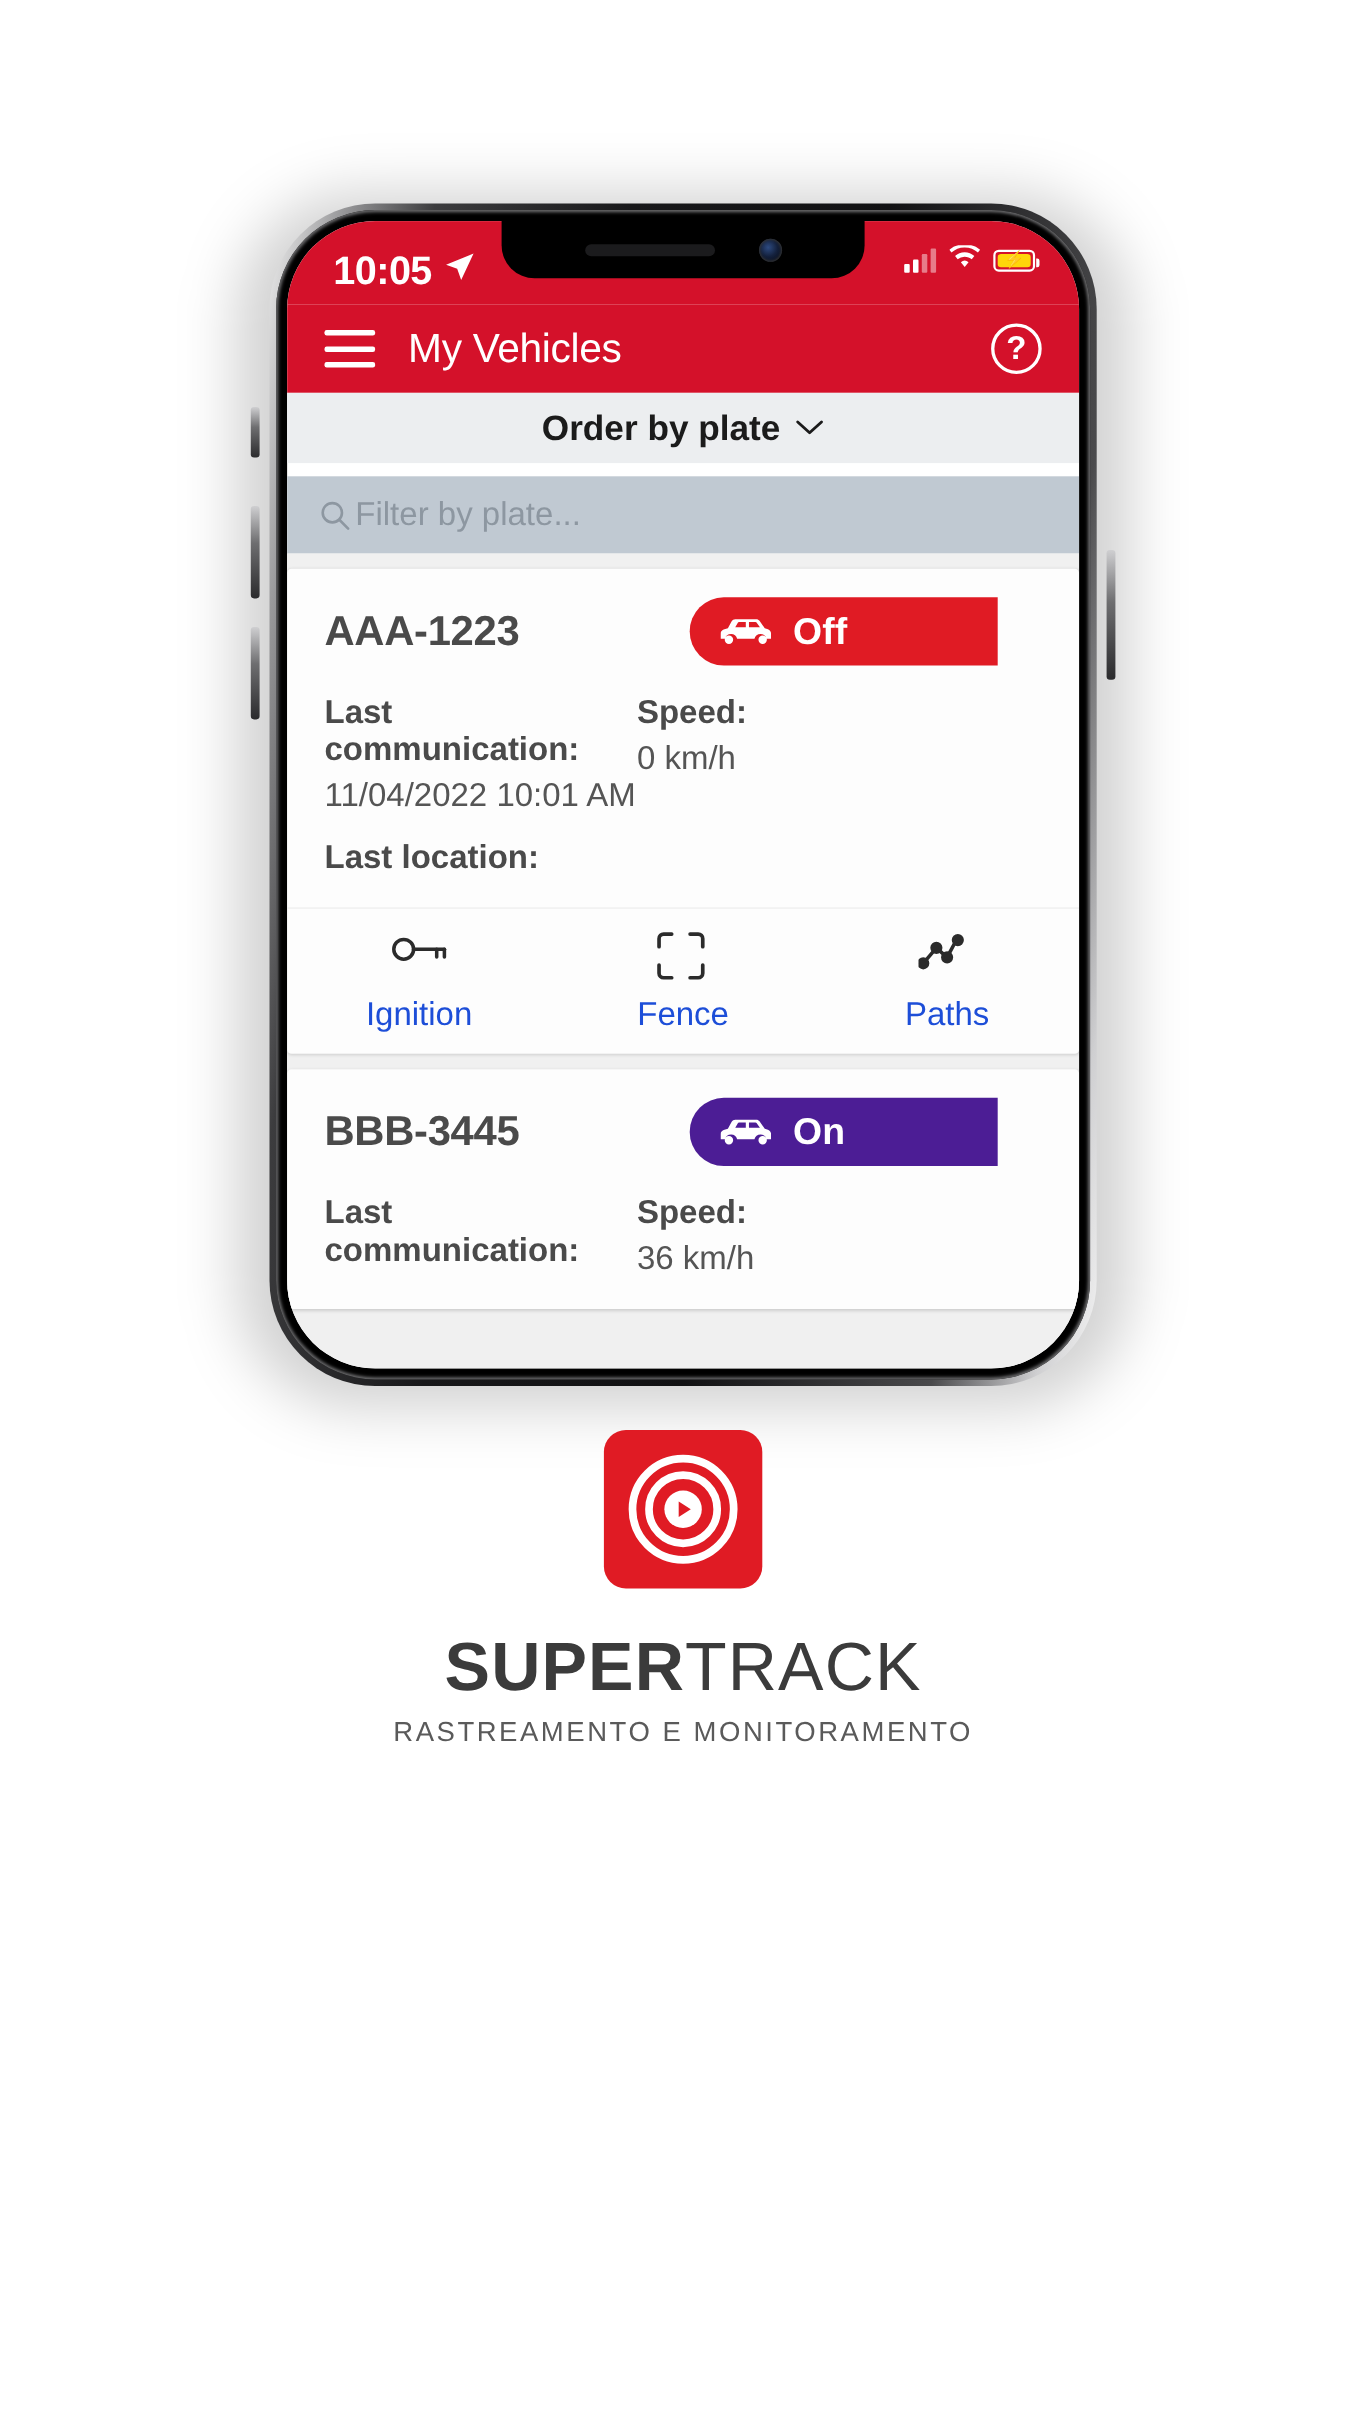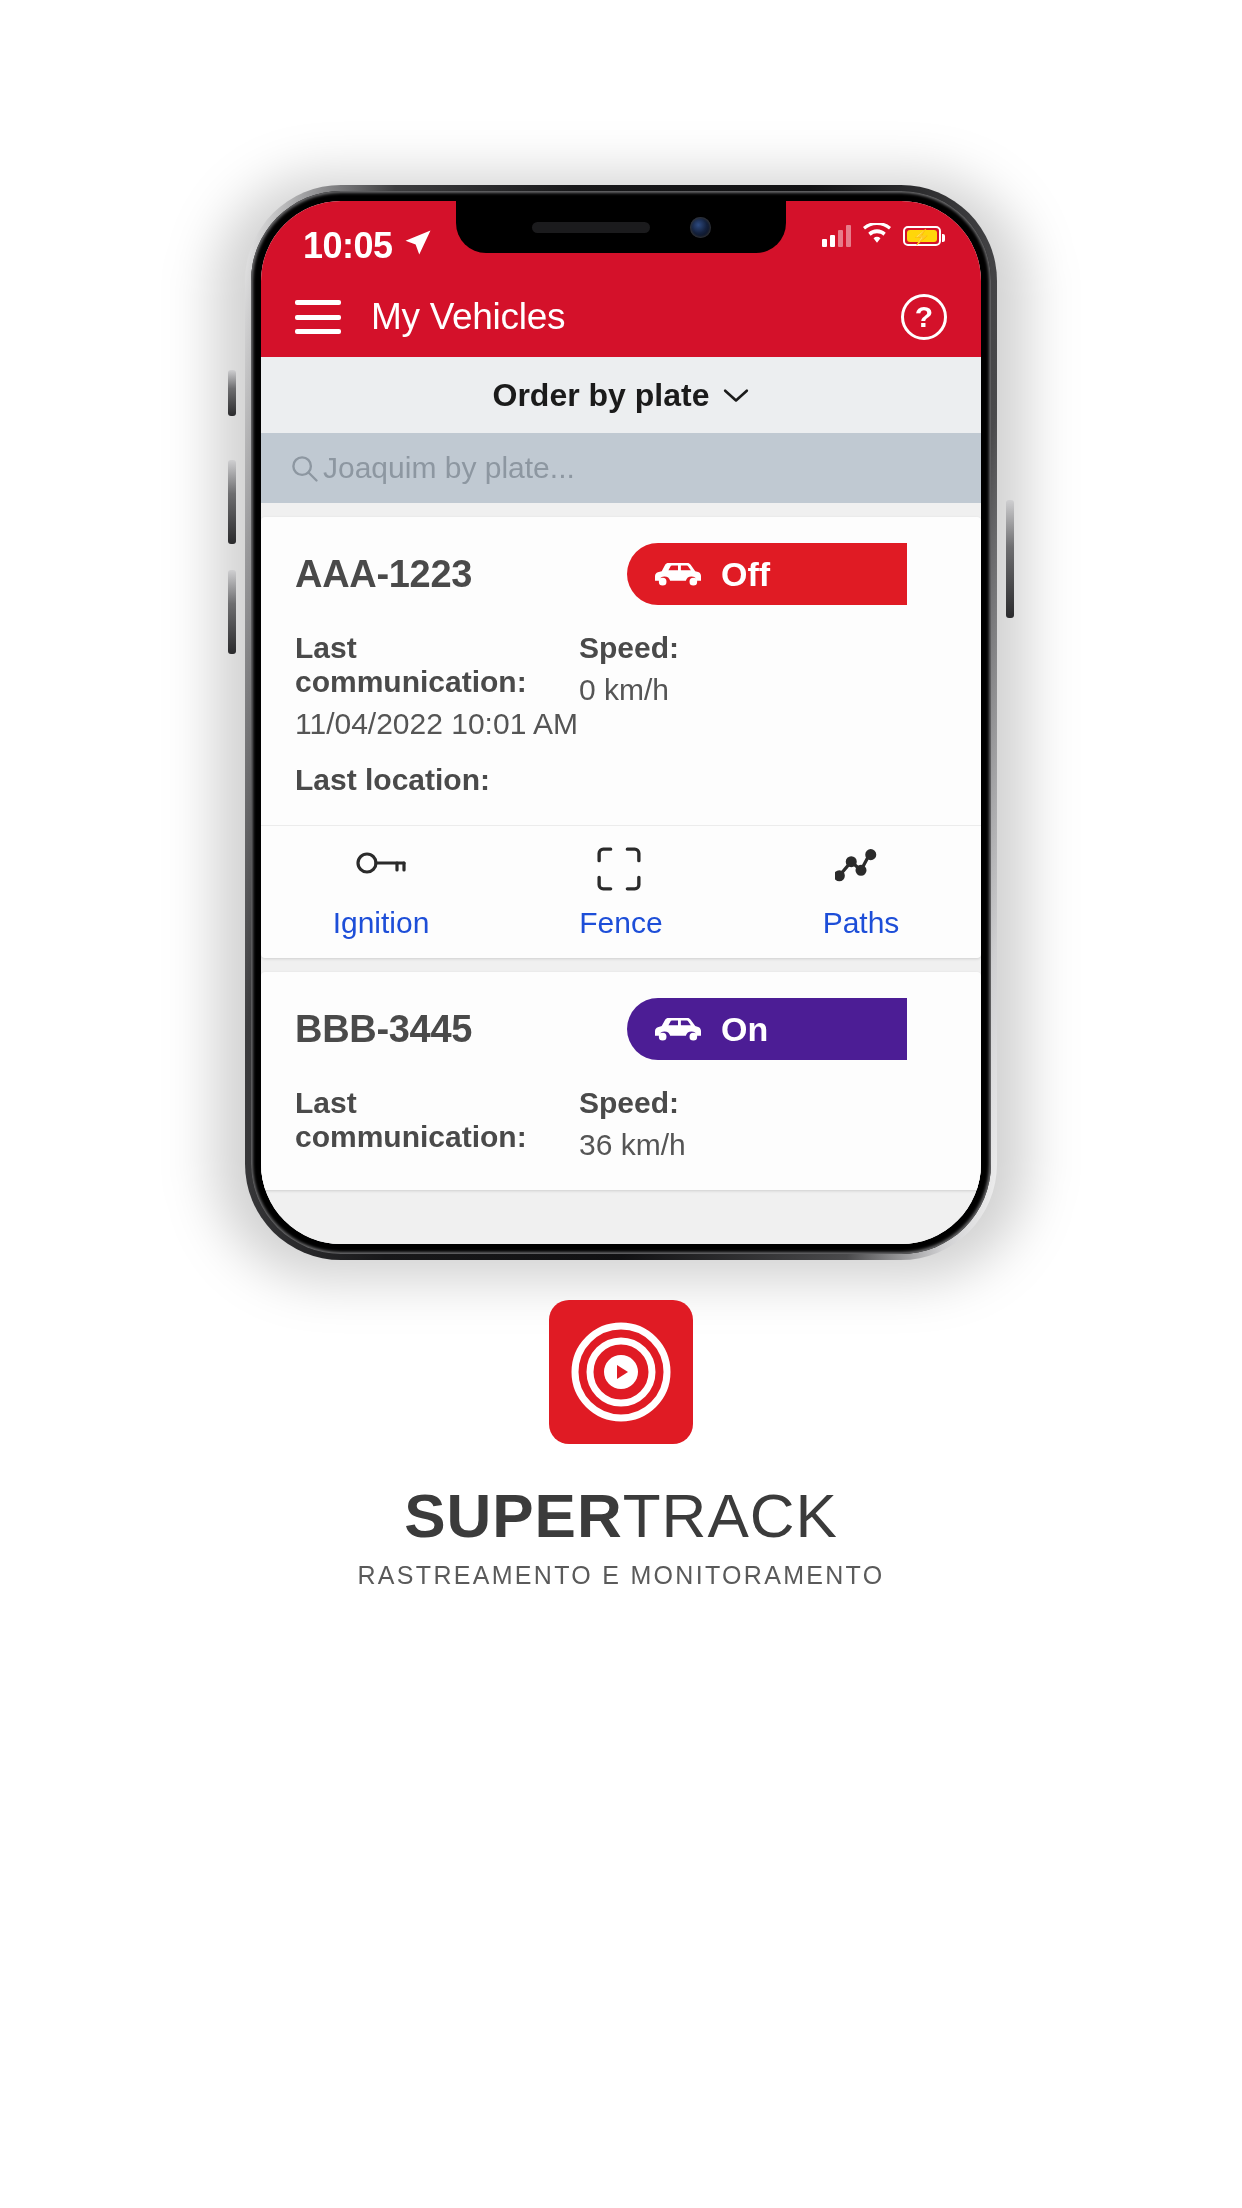--- a/index.html
+++ b/index.html
@@ -104,21 +104,21 @@
     margin-left:30px; color:#fff; font-size:37px; font-weight:400; letter-spacing:-0.3px;
   }
   .help-icon{
     margin-left:auto; width:46px; height:46px; border-radius:50%;
     border:3.5px solid #fff; color:#fff; font-size:30px; font-weight:700;
     display:flex; align-items:center; justify-content:center; line-height:1;
   }
 
   
   .orderbar{
-    position:absolute; left:0; top:156px; width:100%; height:76px;
+    position:absolute; left:0; top:156px; width:100%; height:64px;
     background:#eceef0; z-index:4;
     display:flex; align-items:center; justify-content:center; gap:14px;
   }
   .orderbar-label{ font-size:32px; font-weight:700; color:#1b1b1b; }
   .chev{ font-size:24px; color:#1b1b1b; line-height:1; }
 
   
   .filterbar{
     position:absolute; left:0; top:232px; width:100%; height:70px;
     background:#c0c9d2; z-index:4;
@@ -252,21 +252,21 @@
           </span>
         </div>
 
         <div class="filterbar">
           <span class="search-icon">
             <svg width="30" height="30" viewBox="0 0 24 24" fill="none" stroke="#8d97a1" stroke-width="1.9">
                 <circle cx="10.5" cy="10.5" r="7"></circle>
                 <path d="M15.6 15.6L22 22" stroke-linecap="round"></path>
               </svg>
           </span>
-          <span class="filter-placeholder">Joaquim by plate...</span>
+          <span class="filter-placeholder">Filter by plate...</span>
         </div>
 
         <div class="content">
 
           <div class="card">
             <div class="card-top">
               <div class="card-head">
                 <span class="plate">AAA-1223</span>
                 <span class="status-badge off">
                   <span class="car-icon">

